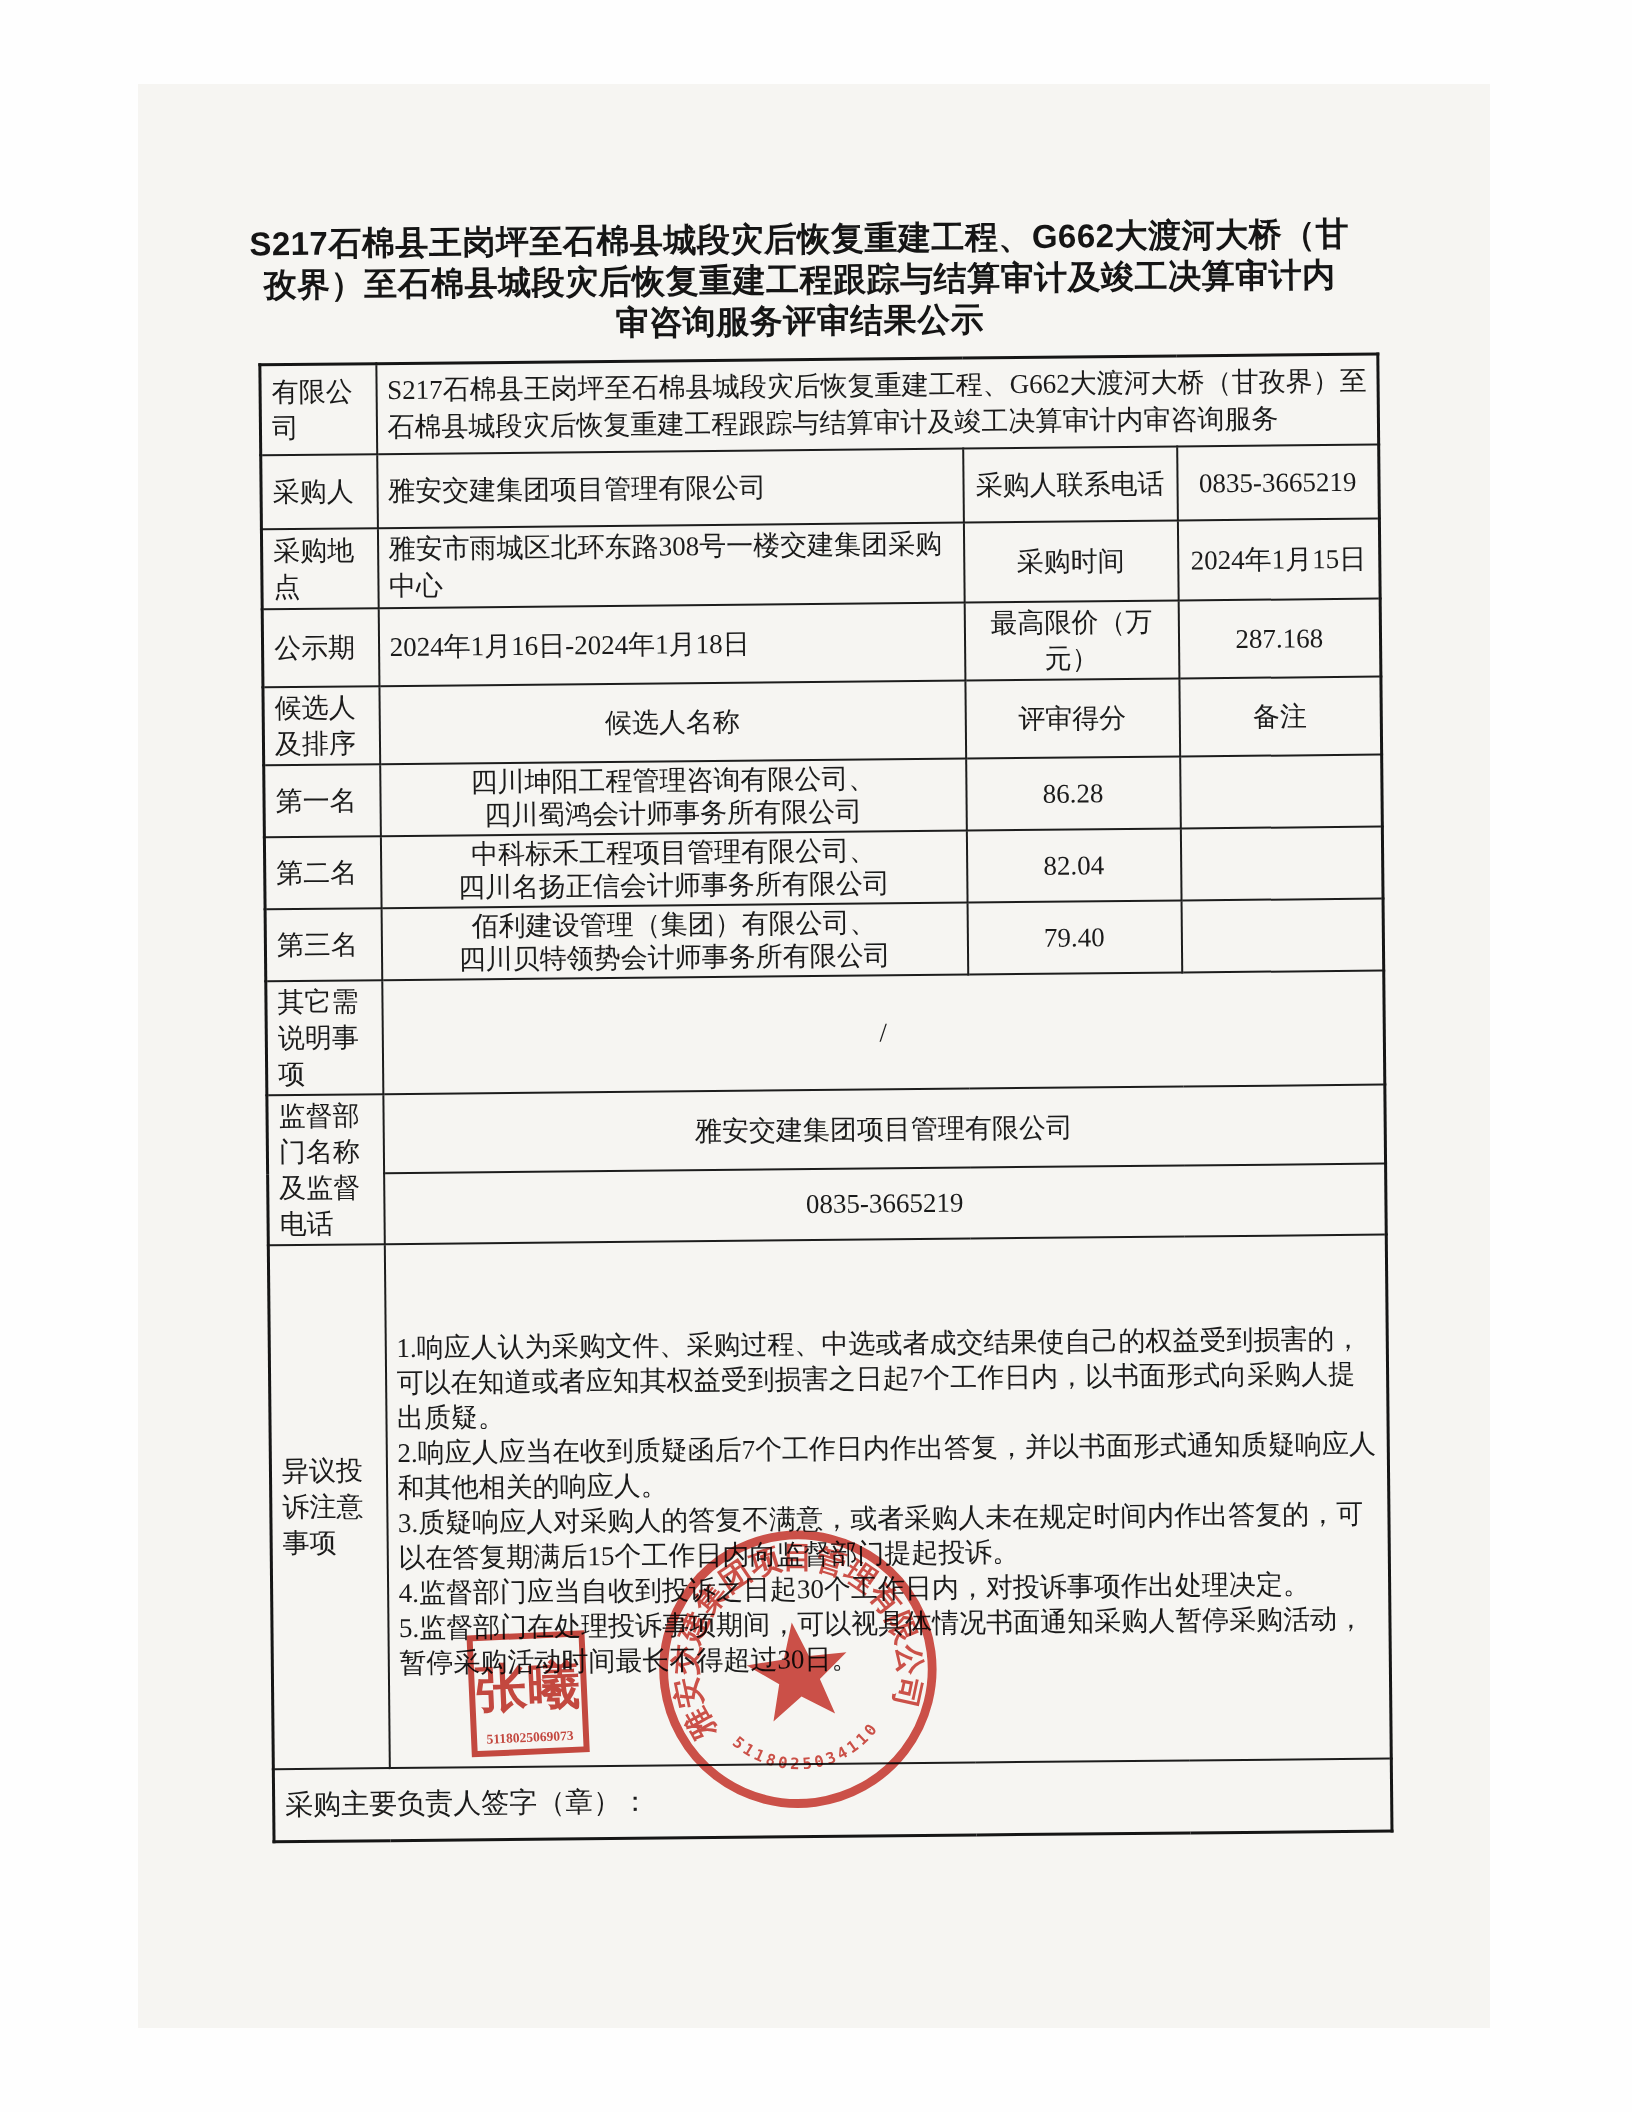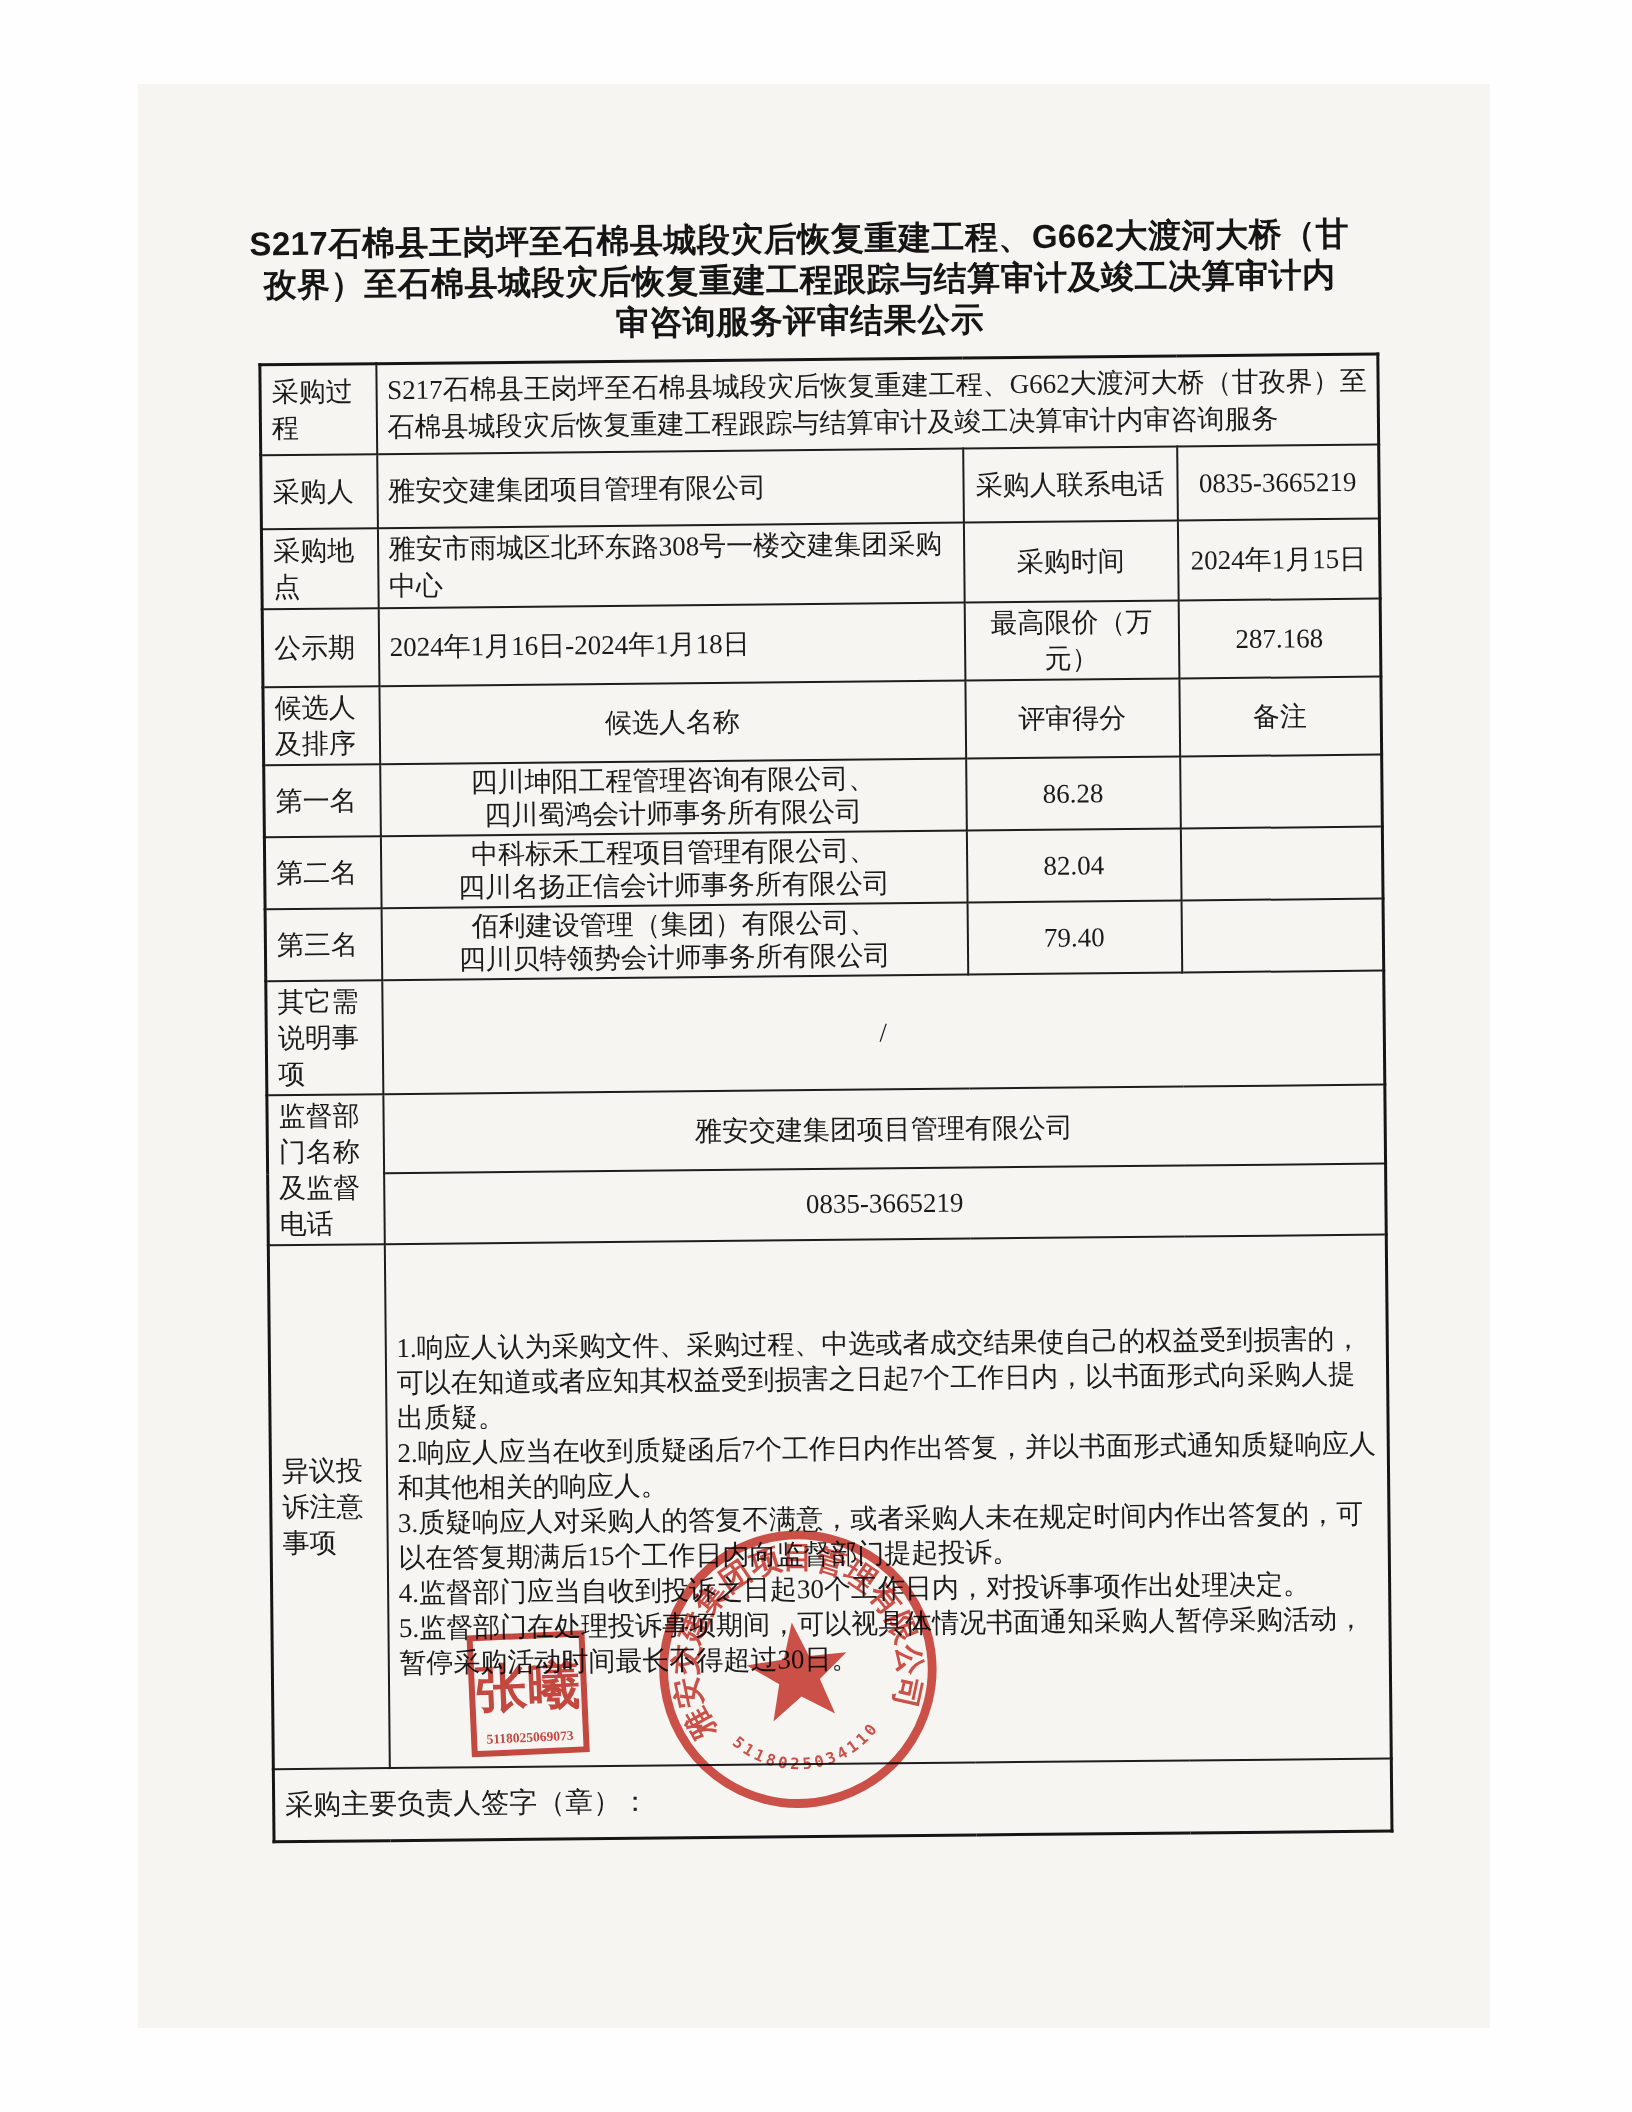--- a/index.html
+++ b/index.html
@@ -114,21 +114,21 @@
   <table class="result">
     <colgroup>
       <col style="width:116px">
         <col style="width:586px">
         <col style="width:214px">
         <col style="width:202px">
     </colgroup>
 
     <tbody>
         <tr class="r-project">
-      <td class="lbl">采购过程</td>
+      <td class="lbl">有限公司</td>
       <td class="left" colspan="3">S217石棉县王岗坪至石棉县城段灾后恢复重建工程、G662大渡河大桥（甘孜界）至石棉县城段灾后恢复重建工程跟踪与结算审计及竣工决算审计内审咨询服务</td>
     </tr>
 
     <tr class="r-purchaser">
       <td class="lbl">采购人</td>
       <td class="left">雅安交建集团项目管理有限公司</td>
       <td class="center">采购人联系电话</td>
       <td class="center">0835-3665219</td>
     </tr>
 

